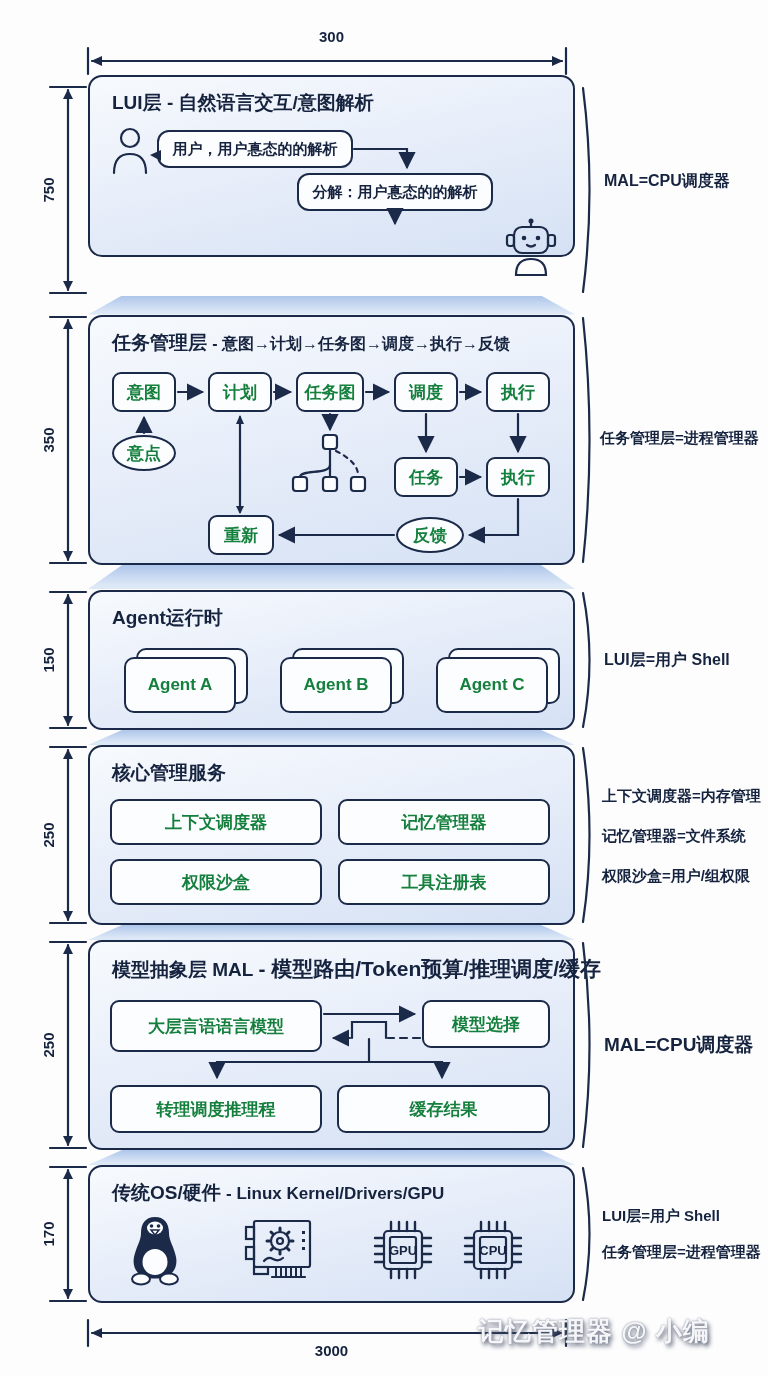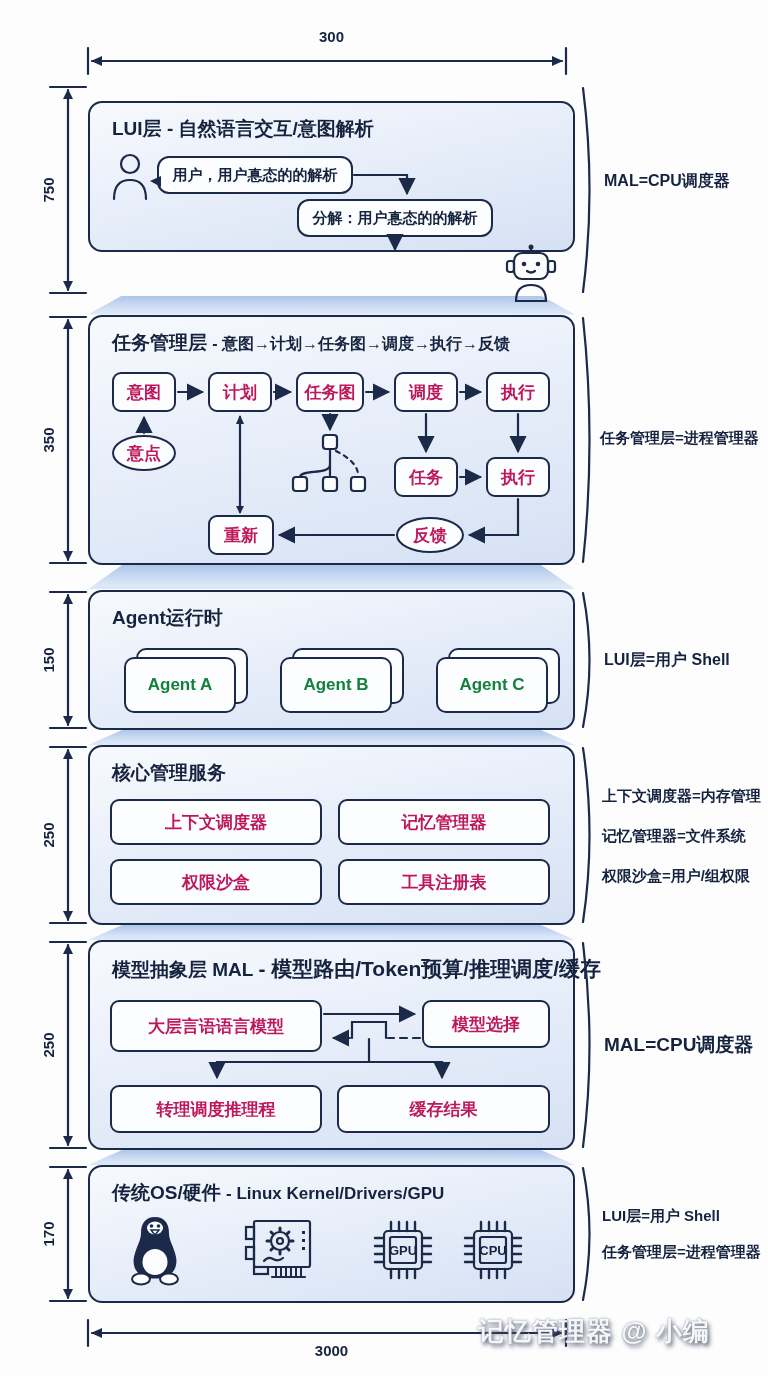--- a/index.html
+++ b/index.html
@@ -18,21 +18,21 @@
   .funnel{
     position:absolute;left:88px;width:487px;
     background:linear-gradient(180deg,#aec6ea 0%,#dde8f7 85%);
     clip-path:polygon(7% 0,93% 0,100% 100%,0 100%);
   }
   .ltitle{position:absolute;left:22px;top:13px;font-size:19px;font-weight:bold;color:#15233f;white-space:nowrap;}
   .ltitle .sub{font-size:16px;}
   .node{
     position:absolute;box-sizing:border-box;border:2px solid #1c2a4a;border-radius:9px;
     background:#fcfdff;display:flex;align-items:center;justify-content:center;
-    font-size:17px;font-weight:bold;color:#be185d;white-space:nowrap;
+    font-size:17px;font-weight:bold;color:#15803d;white-space:nowrap;
   }
   .pill{border-radius:50%;}
   .bubble{
     position:absolute;box-sizing:border-box;border:2px solid #1c2a4a;border-radius:12px;
     background:#fcfdff;display:flex;align-items:center;justify-content:center;
     font-size:15px;font-weight:bold;color:#15233f;white-space:nowrap;
   }
   .tail-l::after{content:'';position:absolute;left:-9px;bottom:5px;width:0;height:0;
     border-top:5px solid transparent;border-bottom:6px solid transparent;border-right:11px solid #1c2a4a;}
   .tail-r::after{content:'';position:absolute;right:-9px;bottom:5px;width:0;height:0;
@@ -70,21 +70,21 @@
     <polygon class="fl" points="472,10 483,15 472,20"></polygon>
   </svg>
   <div class="dimnum" style="left:88px;top:28px;width:487px">300</div>
 
   <div class="funnel" style="top:295.5px;height:19px"></div>
   <div class="funnel" style="top:565px;height:24px"></div>
   <div class="funnel" style="top:730px;height:15px"></div>
   <div class="funnel" style="top:925px;height:15px"></div>
   <div class="funnel" style="top:1150px;height:15px"></div>
 
-  <div class="layer" style="top:101px;height:151px">
+  <div class="layer" style="top:75px;height:182px">
     <div class="ltitle">LUI层 - 自然语言交互/意图解析</div>
 
     <svg class="abs" style="left:20px;top:50px" width="40" height="48">
       <circle class="ln" cx="20" cy="11" r="9"></circle>
       <path class="ln" d="M4 46 Q4 27 20 27 Q36 27 36 46"></path>
     </svg>
 
     <div class="bubble tail-l" style="left:67px;top:53px;width:196px;height:38px">用户，用户惪态的的解析</div>
     <div class="bubble" style="left:207px;top:96px;width:196px;height:38px">分解：用户惪态的的解析</div>
 

